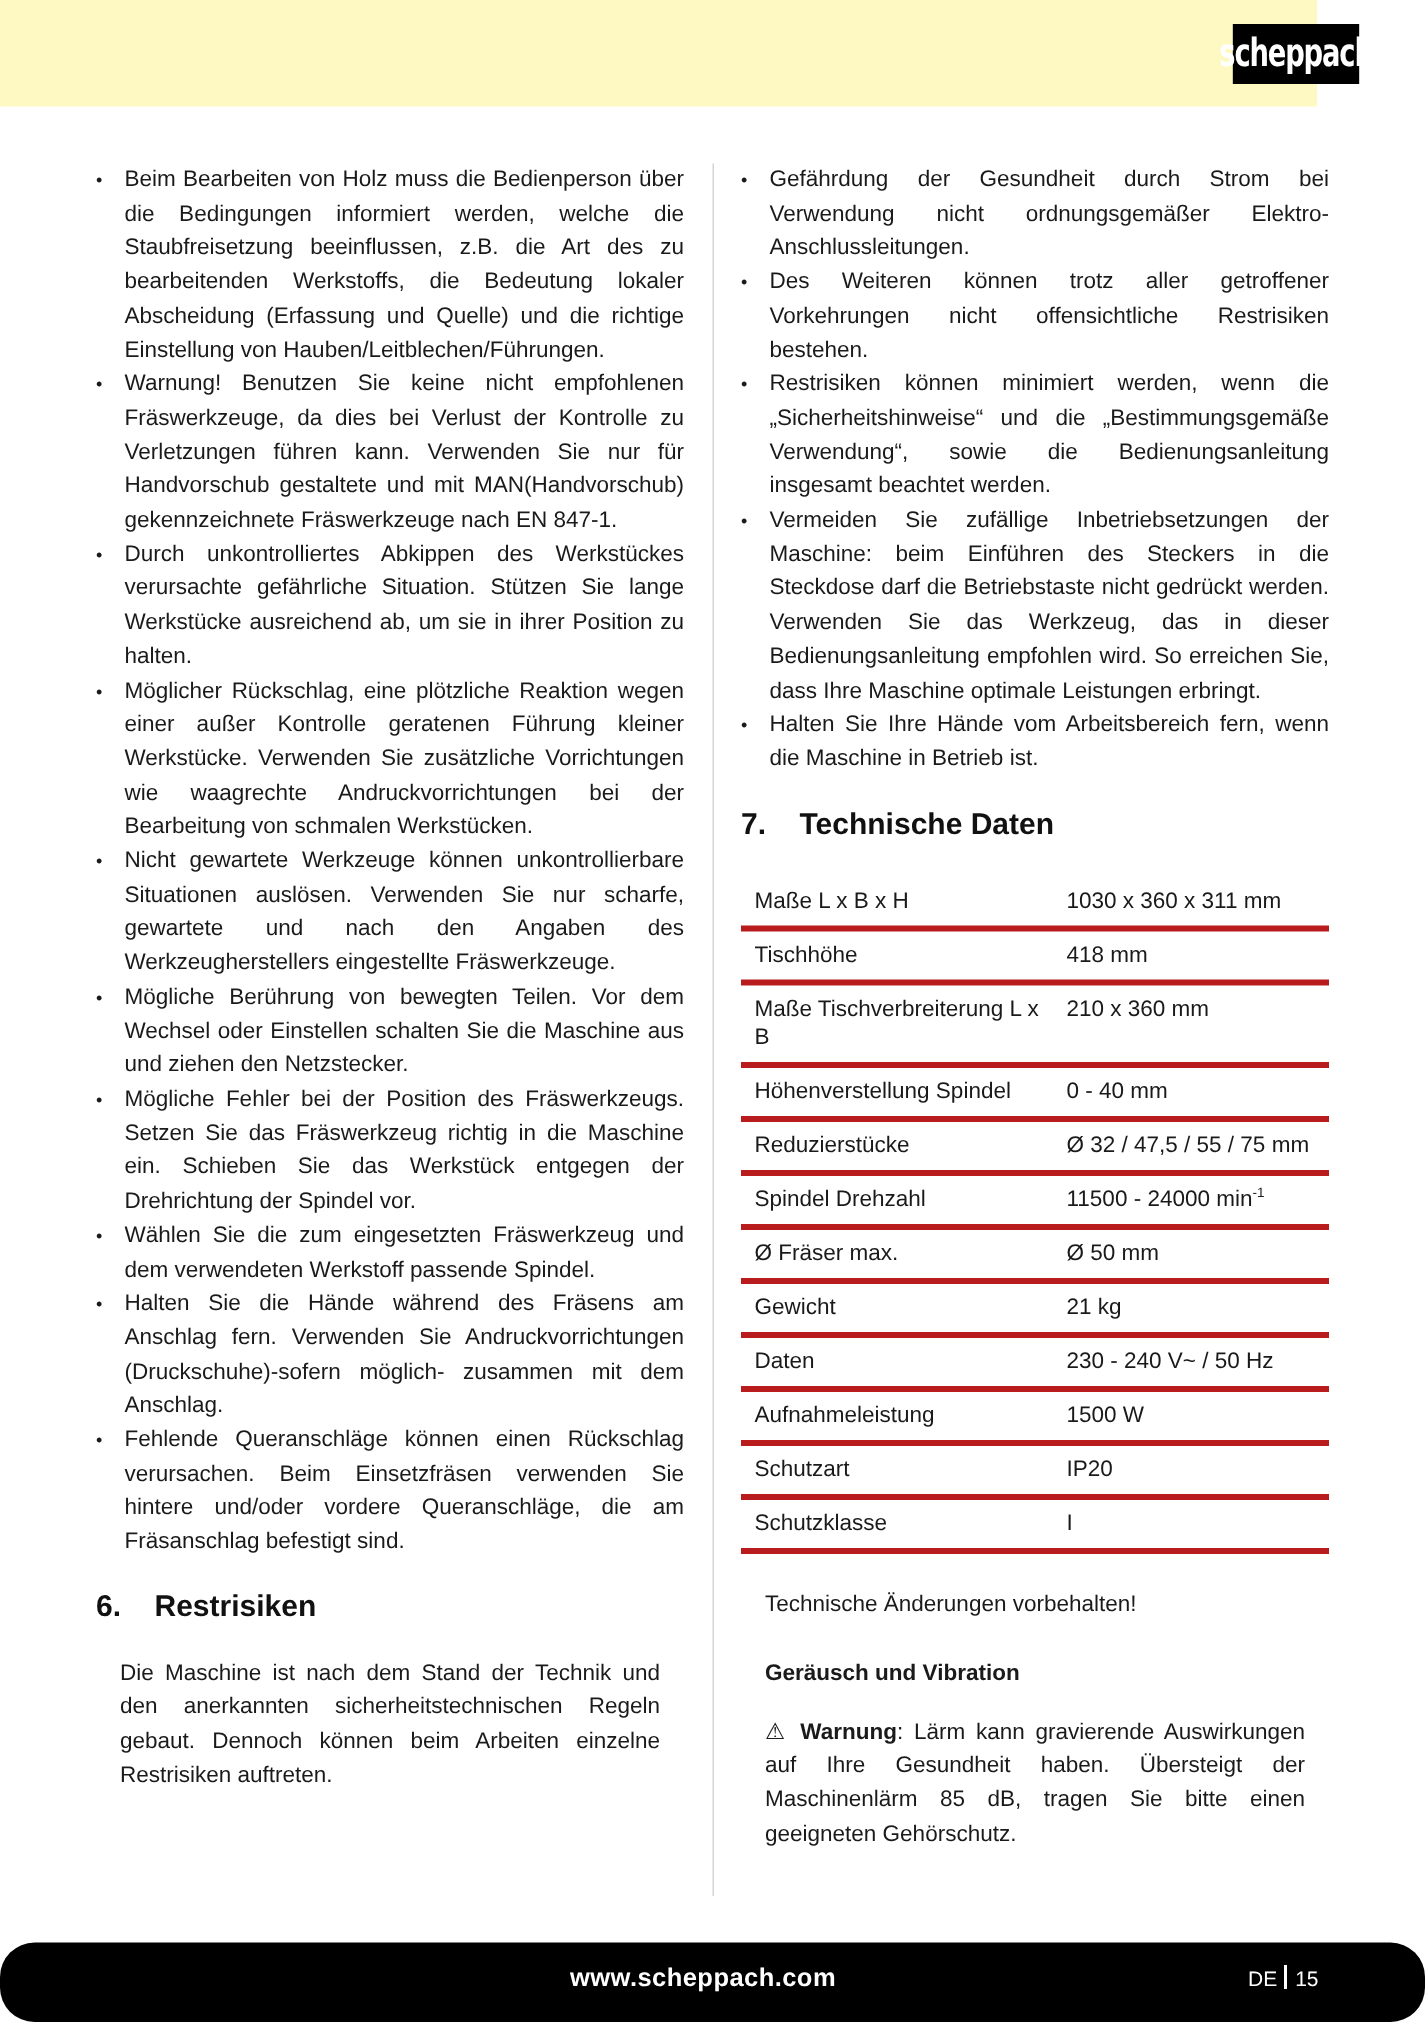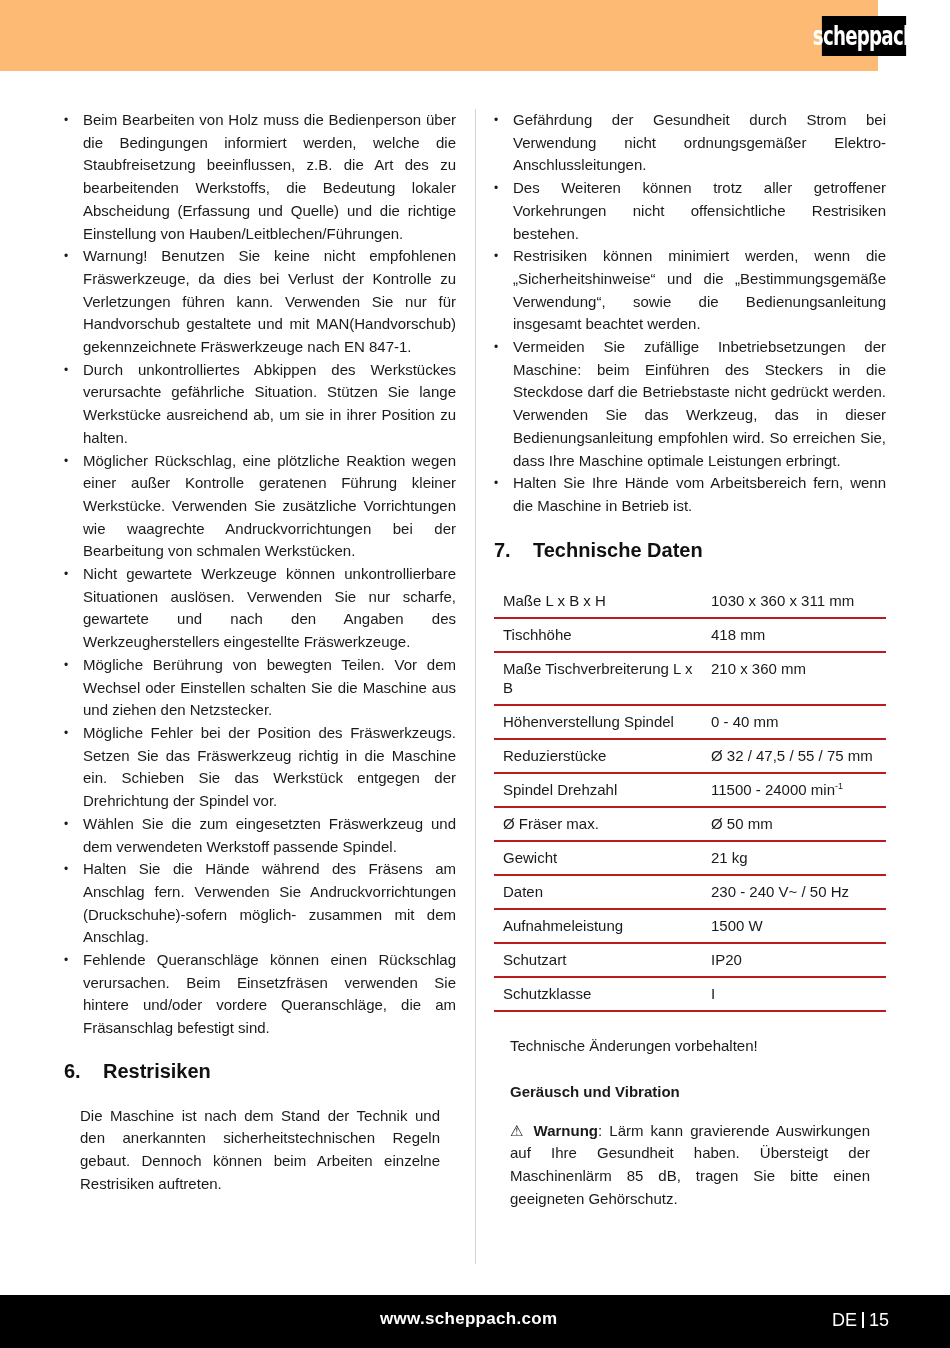--- a/index.html
+++ b/index.html
@@ -3,21 +3,21 @@
 <meta charset="utf-8">
 <style>
   html, body { margin: 0; padding: 0; }
   body {
     width: 950px; height: 1348px; position: relative; overflow: hidden;
     background: #ffffff; color: #1a1a1a;
     font-family: "Liberation Sans", sans-serif;
   }
   .header {
     position: absolute; left: 0; top: 0; width: 878px; height: 71px;
-    background: #fdba74;
+    background: #fef9c3;
   }
   .logo {
     position: absolute; left: 810px; top: 16px; width: 108px; height: 40px;
     background: #000; color: #fff; display: flex; align-items: center; justify-content: center;
     font-family: "DejaVu Sans Condensed", "DejaVu Sans", sans-serif; font-weight: bold;
     font-size: 26px; letter-spacing: -1px; transform: scaleX(0.78); transform-origin: center;
   }
   .col { position: absolute; top: 109px; font-size: 15px; line-height: 22.7px; }
   .col-left { left: 64px; width: 392px; }
   .col-right { left: 494px; width: 392px; }
@@ -29,29 +29,29 @@
   ul.bullets li .dot {
     position: absolute; left: 0; top: 0; width: 10px; font-size: 12px;
   }
   .section-title {
     font-size: 20px; font-weight: bold; margin: 0; display: flex; color: #111;
   }
   .section-title .num { width: 39px; }
   .para { text-align: justify; margin: 16px; }
   table.spec { width: 392px; border-collapse: collapse; font-size: 15px; }
   table.spec td {
-    border-bottom: 2px solid #b91c1c; padding: 6px 9px 7px 9px; vertical-align: top; line-height: 19px;
+    border-bottom: 4px solid #b91c1c; padding: 6px 9px 7px 9px; vertical-align: top; line-height: 19px;
   }
   table.spec td.val { text-align: left; white-space: nowrap; }
   table.spec tr:first-child td { padding-top: 0; }
   .footer {
-    position: absolute; left: 0; top: 1295px; width: 950px; height: 53px; background: #000; color: #fff;
+    position: absolute; left: 0; top: 1295px; width: 950px; height: 53px; background: #000; color: #fff; border-radius: 23px;
   }
   .footer .url { position: absolute; left: 380px; top: 14px; font-size: 17px; font-weight: bold; letter-spacing: 0.3px; }
-  .footer .lang { position: absolute; left: 832px; top: 15px; font-size: 18px; }
+  .footer .lang { position: absolute; left: 832px; top: 15px; font-size: 14px; }
   .footer .sep { display: inline-block; width: 2px; height: 16px; background: #fff; margin: 0 5px -2px 5px; }
   sup { font-size: 9px; vertical-align: 6px; line-height: 0; }
   .warn-icon { font-size: 15px; }
 </style>
 </head>
 <body>
 
 <div class="header">
   <div class="logo">scheppach</div>
 </div>

